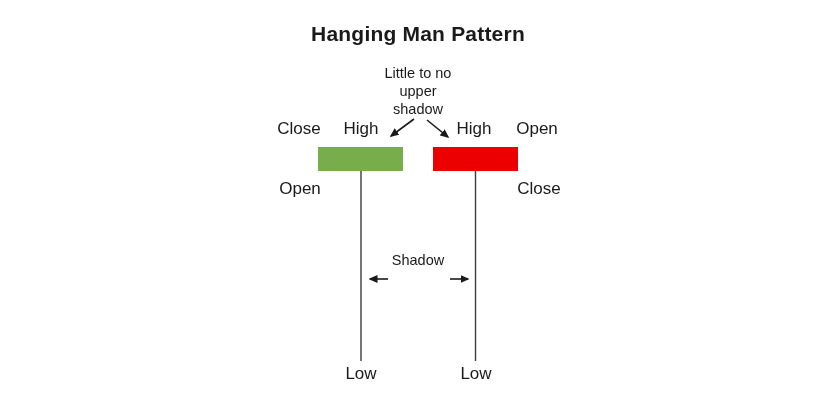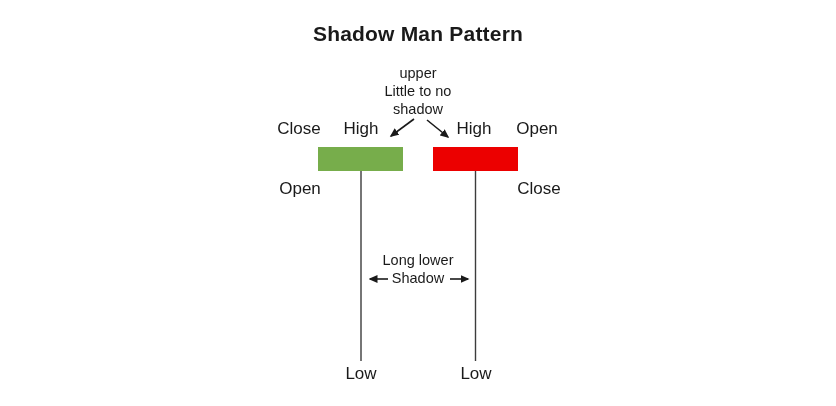--- a/index.html
+++ b/index.html
@@ -71,25 +71,25 @@
     left: 0;
     top: 0;
     pointer-events: none;
   }
 </style>
 </head>
 <body>
 
 <div class="canvas">
 
-  <div class="title">Shadow Man Pattern</div>
+  <div class="title">Hanging Man Pattern</div>
 
   <div class="upper-annotation">
+    <div>Little to no</div>
     <div>upper</div>
-    <div>Little to no</div>
     <div>shadow</div>
   </div>
 
   <svg class="overlay" width="836" height="406" viewBox="0 0 836 406">
     <defs>
       <marker id="ah" markerWidth="9" markerHeight="8" refX="7.5" refY="4" orient="auto" markerUnits="userSpaceOnUse">
         <path d="M0,0 L9,4 L0,8 z" fill="#1a1a1a"></path>
       </marker>
     </defs>
 
@@ -108,20 +108,19 @@
   <div class="label lbl-high-right">High</div>
   <div class="label lbl-open-right">Open</div>
 
   <div class="candle candle-green" style="background: rgb(119, 173, 75);"></div>
   <div class="candle candle-red" style="background: rgb(236, 0, 0);"></div>
 
   <div class="label lbl-open-bottom-left">Open</div>
   <div class="label lbl-close-bottom-right">Close</div>
 
   <div class="lower-annotation">
-    <div>Long lower</div>
     <div>Shadow</div>
   </div>
 
   <div class="label lbl-low-left">Low</div>
   <div class="label lbl-low-right">Low</div>
 
 </div>
 
 </body></html>

